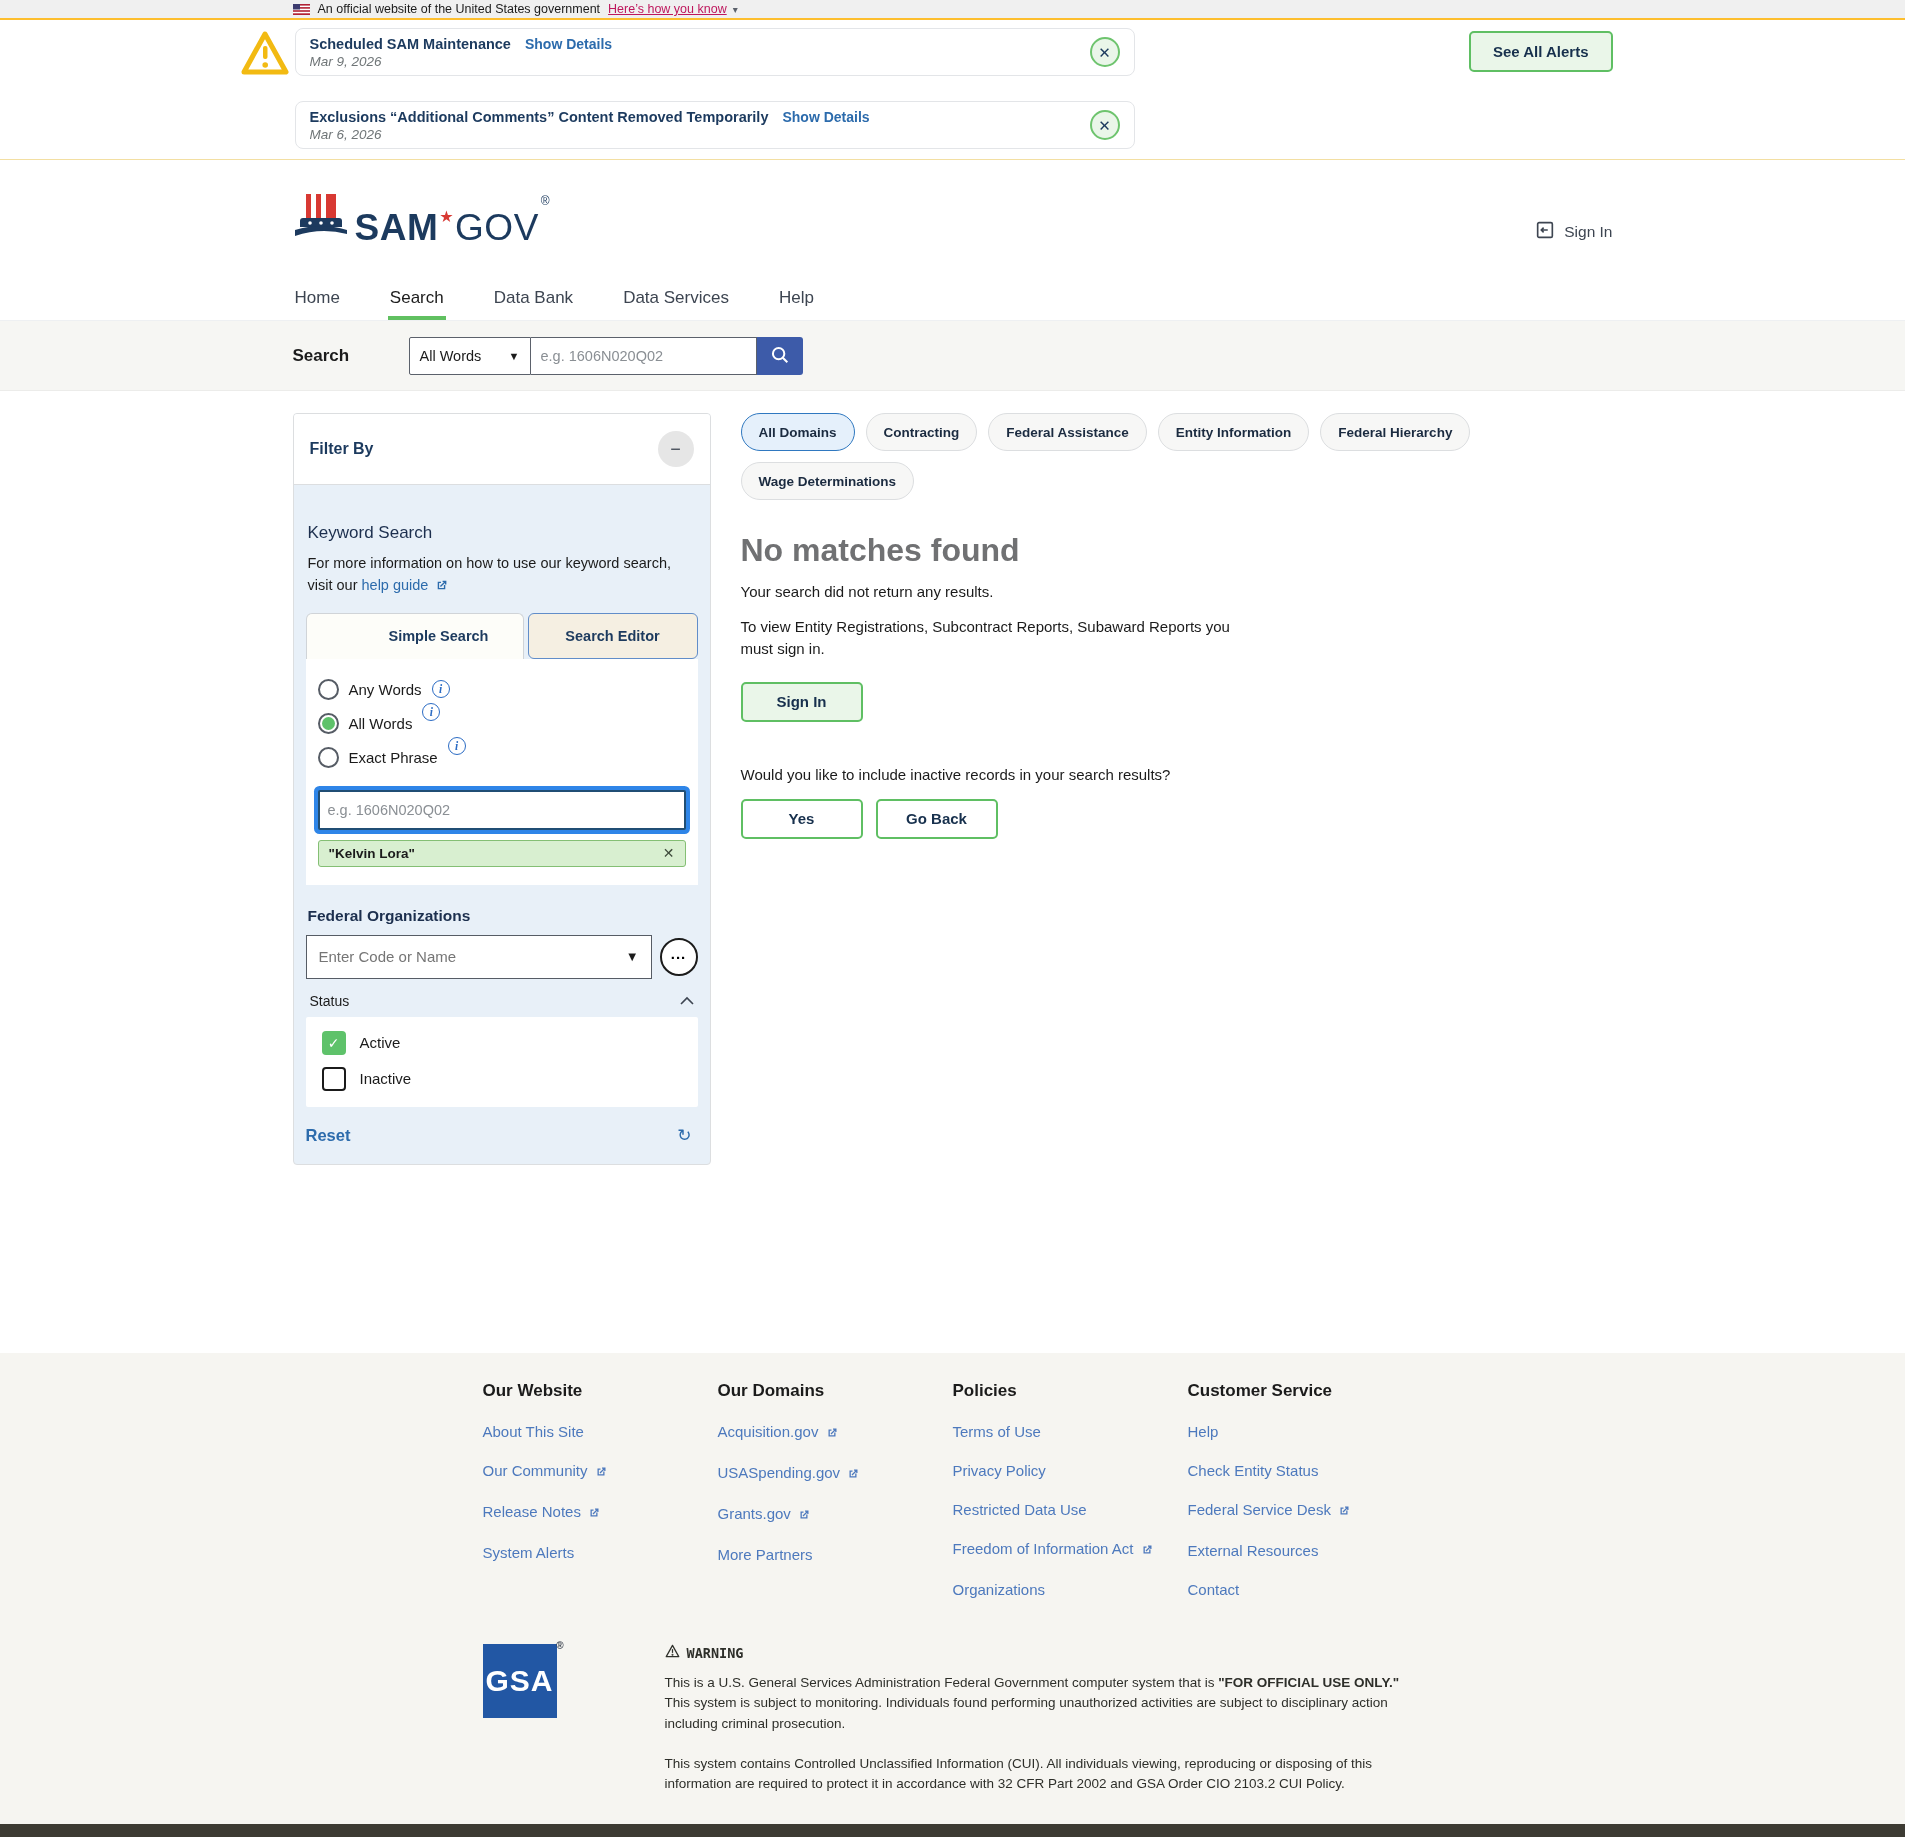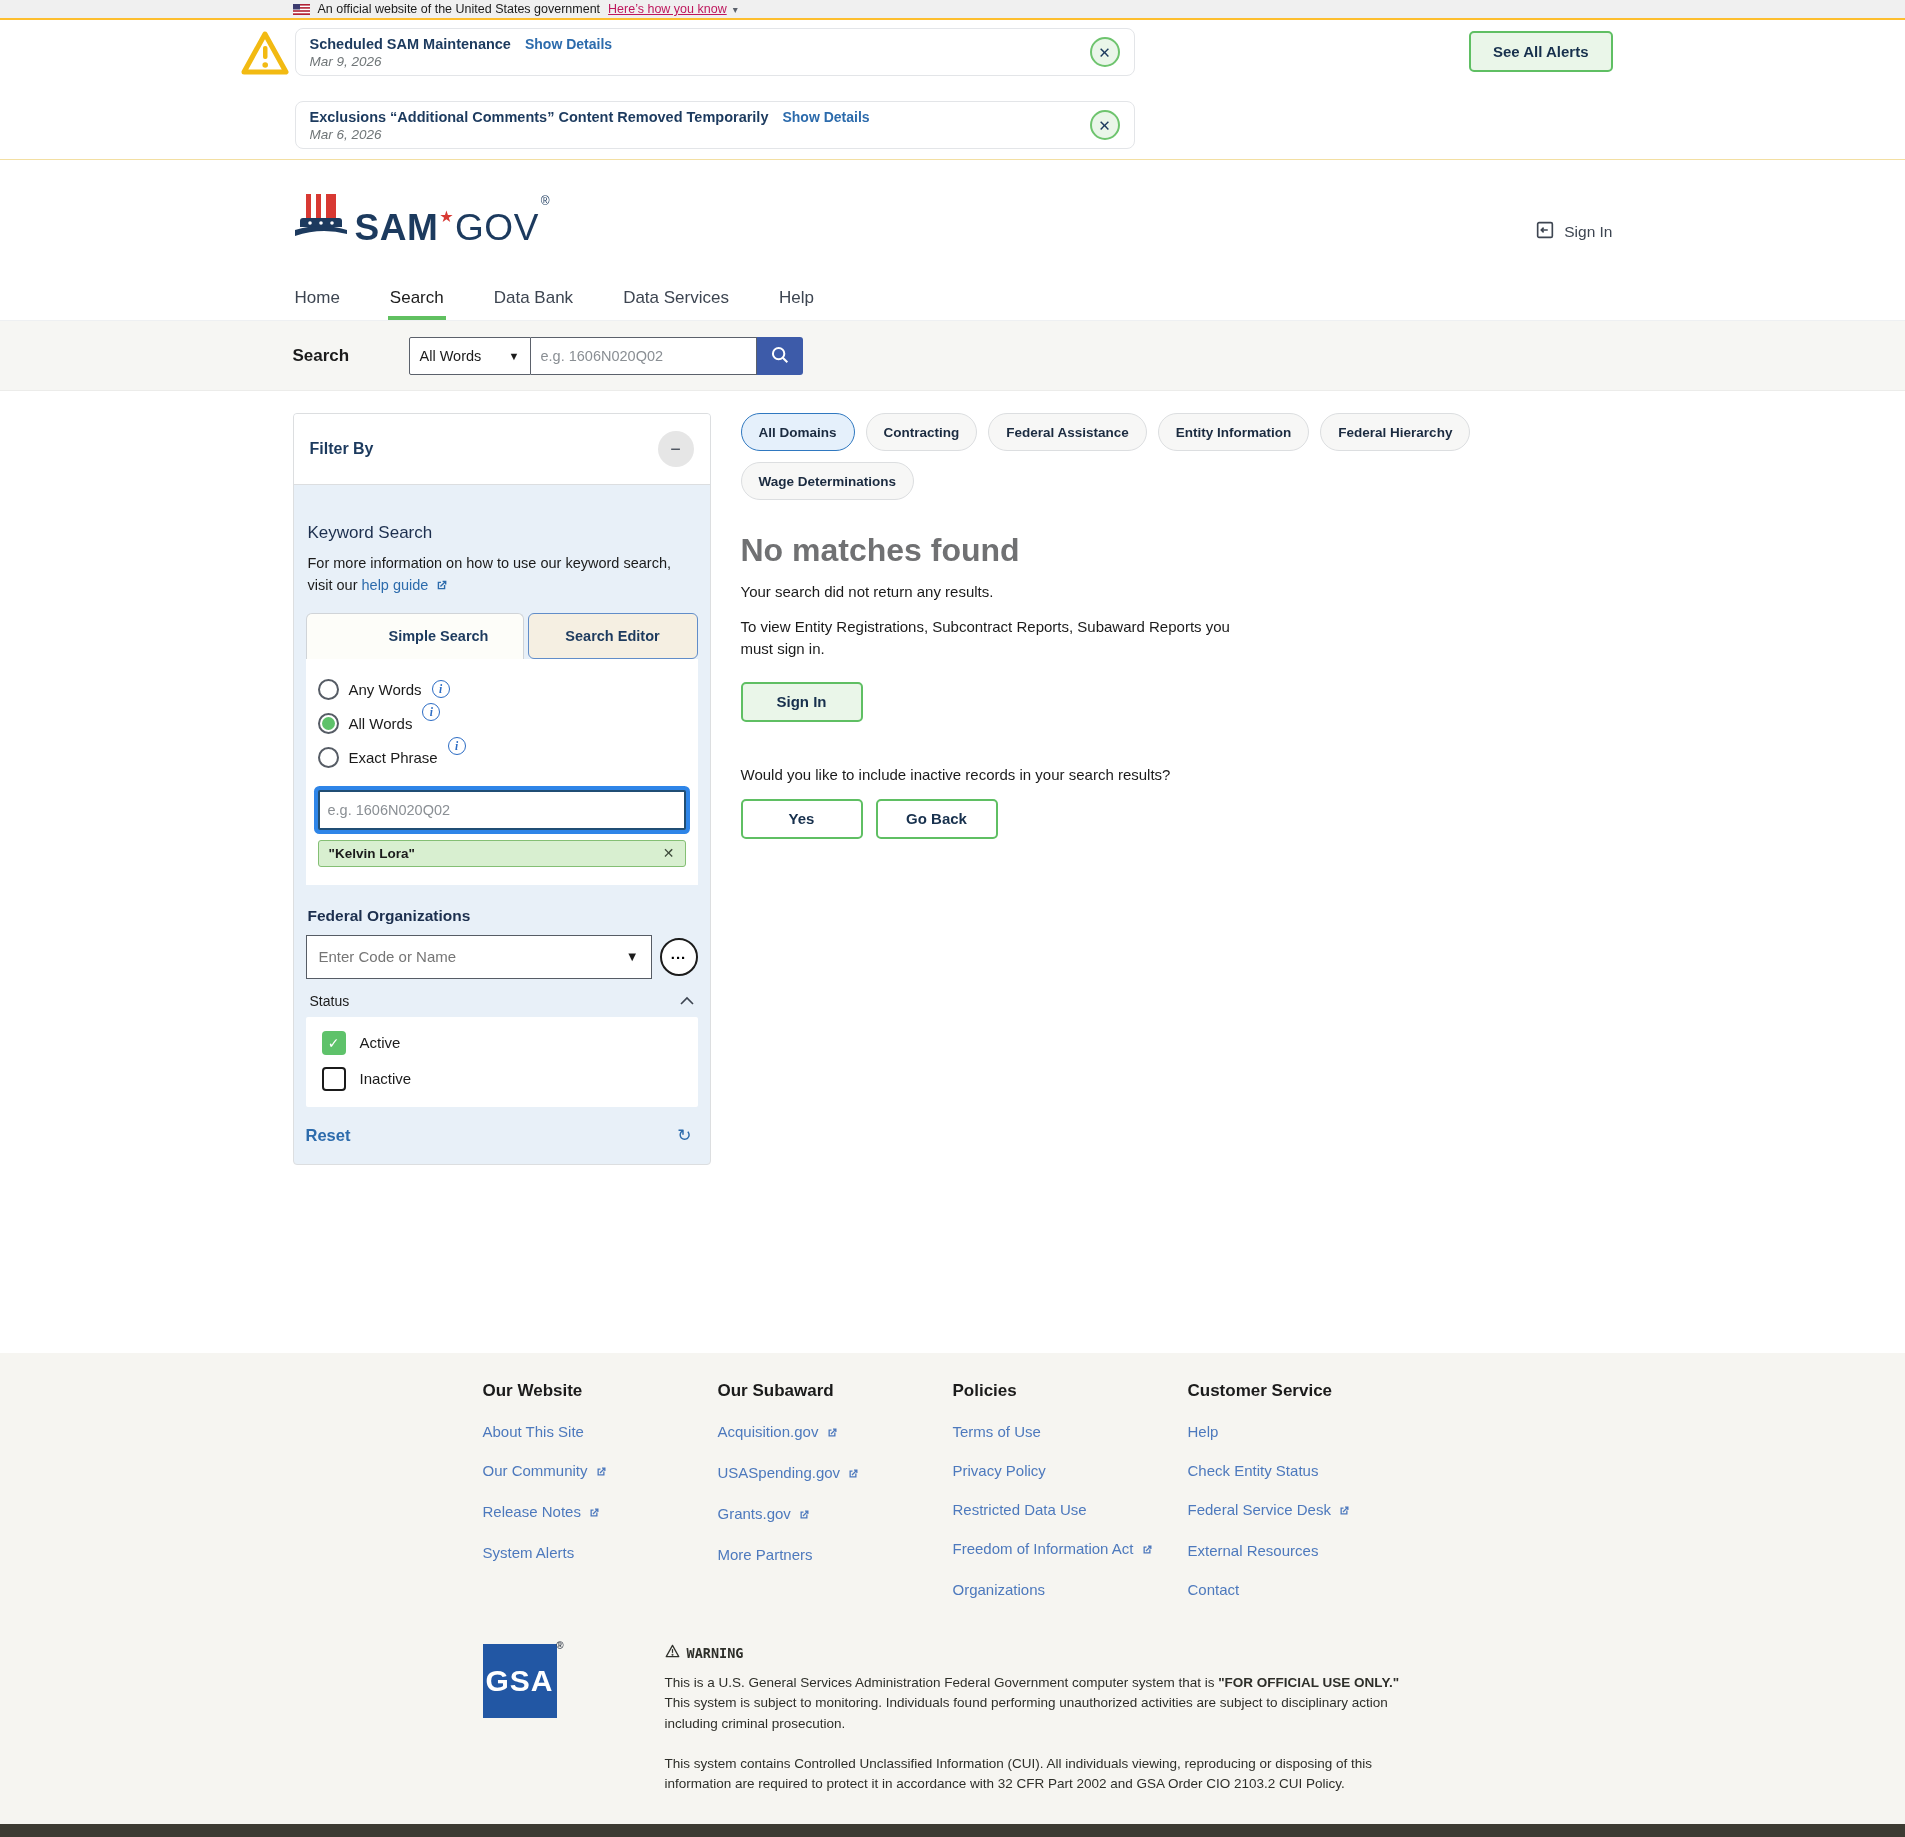--- a/index.html
+++ b/index.html
@@ -372,21 +372,21 @@
           <a class="f-link">About This Site</a>
           <a class="f-link"><span>Our Community</span> <span class="ext-ico"><svg width="12" height="12" viewBox="0 0 24 24" fill="#4d79bd">
                   <path d="M5 5h6v2.6H7.6v8.8h8.8V11H19v8H5V5zm9-2h7v7h-2.6V7.4l-7.5 7.5-1.8-1.8 7.5-7.5H14V3z"></path>
                 </svg></span></a>
           <a class="f-link"><span>Release Notes</span> <span class="ext-ico"><svg width="12" height="12" viewBox="0 0 24 24" fill="#4d79bd">
                   <path d="M5 5h6v2.6H7.6v8.8h8.8V11H19v8H5V5zm9-2h7v7h-2.6V7.4l-7.5 7.5-1.8-1.8 7.5-7.5H14V3z"></path>
                 </svg></span></a>
           <a class="f-link">System Alerts</a>
         </div>
         <div class="f-col">
-          <div class="f-head">Our Subaward</div>
+          <div class="f-head">Our Domains</div>
           <a class="f-link"><span>Acquisition.gov</span> <span class="ext-ico"><svg width="12" height="12" viewBox="0 0 24 24" fill="#4d79bd">
                   <path d="M5 5h6v2.6H7.6v8.8h8.8V11H19v8H5V5zm9-2h7v7h-2.6V7.4l-7.5 7.5-1.8-1.8 7.5-7.5H14V3z"></path>
                 </svg></span></a>
           <a class="f-link"><span>USASpending.gov</span> <span class="ext-ico"><svg width="12" height="12" viewBox="0 0 24 24" fill="#4d79bd">
                   <path d="M5 5h6v2.6H7.6v8.8h8.8V11H19v8H5V5zm9-2h7v7h-2.6V7.4l-7.5 7.5-1.8-1.8 7.5-7.5H14V3z"></path>
                 </svg></span></a>
           <a class="f-link"><span>Grants.gov</span> <span class="ext-ico"><svg width="12" height="12" viewBox="0 0 24 24" fill="#4d79bd">
                   <path d="M5 5h6v2.6H7.6v8.8h8.8V11H19v8H5V5zm9-2h7v7h-2.6V7.4l-7.5 7.5-1.8-1.8 7.5-7.5H14V3z"></path>
                 </svg></span></a>
           <a class="f-link">More Partners</a>

